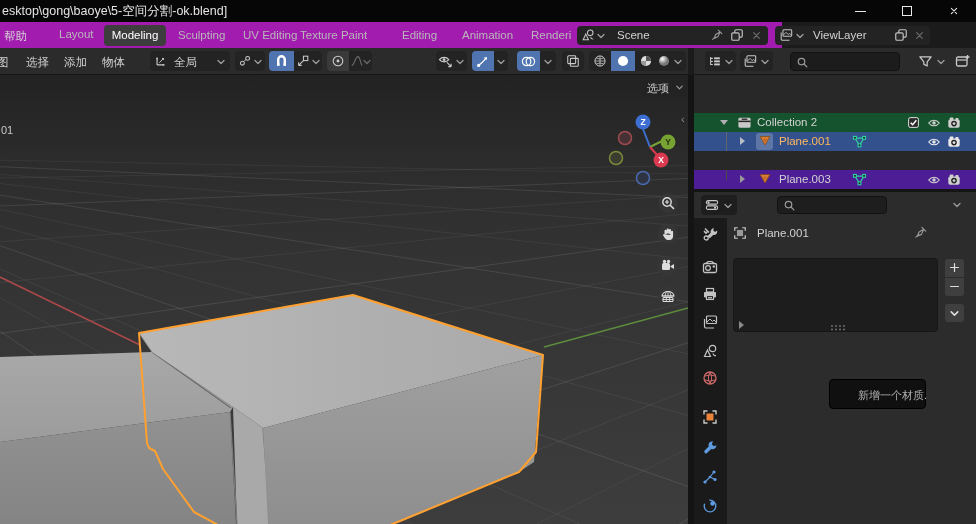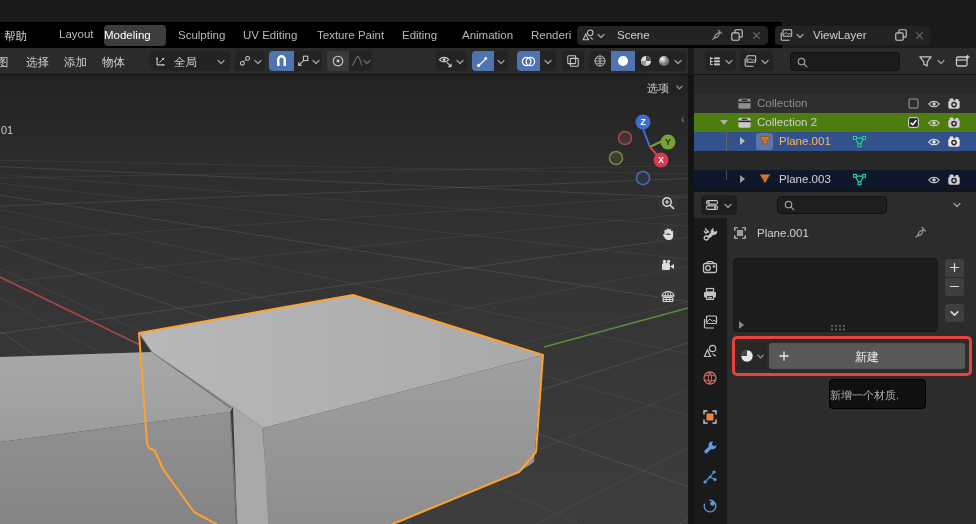--- a/index.html
+++ b/index.html
@@ -243,28 +243,42 @@
         <path d="M2 8 a6 4.5 0 0 1 12 0 Z" fill="none" stroke="#ddd" stroke-width="1.1"></path>
         <path d="M2 8 H14 M5 8 a6 9 0 0 1 1.5 -4.3 M11 8 a6 9 0 0 0 -1.5 -4.3 M8 3.5 V8" stroke="#ddd" stroke-width="0.9" fill="none"></path>
         <rect x="3" y="9.5" width="10" height="4" rx="1" fill="none" stroke="#ddd" stroke-width="1.1"></rect>
         <path d="M6.3 9.5 V13.5 M9.6 9.5 V13.5 M3 11.5 H13" stroke="#ddd" stroke-width="0.9"></path>
       </symbol>
 </defs>
 </svg>
 
 <div class="abs" style="left:0;top:0;width:976px;height:524px">
 
-
-  <div class="abs" style="left:0;top:22px;width:782px;height:26px;background:#000000">
+  <div class="abs" style="left:0;top:0;width:976px;height:22px;background:#060606">
+    <span class="abs" style="left:2px;top:3px;font-size:12.5px;color:#e4e4e4">esktop\gong\baoye\5-空间分割-ok.blend]</span>
+    <div class="abs" style="left:845px;top:0;width:32px;height:22px">
+        <div class="abs" style="left:10px;top:11px;width:11px;height:1px;background:#e8e8e8"></div>
+      </div>
+    <div class="abs" style="left:892px;top:0;width:32px;height:22px">
+        <div class="abs" style="left:10px;top:6px;width:10px;height:10px;border:1px solid #e8e8e8"></div>
+      </div>
+    <div class="abs" style="left:938px;top:0;width:34px;height:22px">
+        <svg class="abs" style="left:10px;top:5px;color:#e8e8e8" width="12" height="12">
+          <use href="#i-x"></use>
+        </svg>
+      </div>
+  </div>
+
+  <div class="abs" style="left:0;top:22px;width:782px;height:26px;background:#a21caf">
     <span class="abs txt" style="left:4px;top:7px">帮助</span>
     <span class="abs txt" style="left:59px;top:6px;color:#b8b8b8">Layout</span>
-    <div class="abs" style="left:104px;top:3px;width:62px;height:21px;background:#3d3d3d;border-radius:4px;text-align:left"><span class="txt" style="line-height:21px;color:#fff">Modeling</span></div>
+    <div class="abs" style="left:104px;top:3px;width:62px;height:21px;background:#3d3d3d;border-radius:4px;text-align:center"><span class="txt" style="line-height:21px;color:#fff">Modeling</span></div>
     <span class="abs txt" style="left:178px;top:7px;color:#b8b8b8">Sculpting</span>
     <span class="abs txt" style="left:243px;top:7px;color:#b8b8b8">UV Editing</span>
-    <span class="abs txt" style="left:317px;top:7px;color:#b8b8b8">Texture Paint</span>
+    <span class="abs txt" style="left:300px;top:7px;color:#b8b8b8">Texture Paint</span>
     <span class="abs txt" style="left:402px;top:7px;color:#b8b8b8">Editing</span>
     <span class="abs txt" style="left:462px;top:7px;color:#b8b8b8">Animation</span>
     <span class="abs txt" style="left:531px;top:7px;color:#b8b8b8">Renderi</span>
 
     <div class="abs wbox" style="left:775px;top:4px;width:155px;height:19px">
       <svg class="abs" style="left:4px;top:2px;color:#c5c5c5" width="14" height="14">
           <use href="#i-photos"></use>
         </svg>
       <svg class="abs" style="left:20px;top:5px;color:#999" width="10" height="10">
           <use href="#i-chev"></use>
@@ -552,36 +566,21 @@
         </svg>
     </div>
     <span class="abs" style="left:681px;top:38px;color:#8a8a8a;font-size:11px">‹</span>
   </div>
 
   <div class="abs" style="left:688px;top:75px;width:6px;height:449px;background:#141414"></div>
 
   <div class="abs" style="left:694px;top:75px;width:282px;height:449px;background:#282828">
 
     <div class="abs" style="left:0;top:0;width:282px;height:114px">
-      <div class="abs" style="left:0;top:19px;width:282px;height:19px;background:#2e2e2e">
-        <svg class="abs" style="left:43px;top:2px;color:#8f8f8f" width="15" height="15">
-            <use href="#i-box"></use>
-          </svg>
-        <span class="abs txt" style="left:63px;top:3px;color:#8f8f8f">Collection</span>
-        <svg class="abs" style="left:213px;top:3px" width="13" height="13">
-            <use href="#i-uncheck"></use>
-          </svg>
-        <svg class="abs" style="left:233px;top:3px;color:#cfcfcf" width="14" height="14">
-            <use href="#i-eye"></use>
-          </svg>
-        <svg class="abs" style="left:253px;top:3px;color:#cfcfcf" width="14" height="14">
-            <use href="#i-cam"></use>
-          </svg>
-      </div>
-      <div class="abs" style="left:0;top:38px;width:282px;height:19px;background:#4d7c0f">
+      <div class="abs" style="left:0;top:38px;width:282px;height:19px;background:#14532d">
         <div class="abs" style="left:26px;top:7px;width:0;height:0;border-left:4px solid transparent;border-right:4px solid transparent;border-top:5px solid #b0b0b0"></div>
         <svg class="abs" style="left:43px;top:2px;color:#c9c9c9" width="15" height="15">
             <use href="#i-box"></use>
           </svg>
         <span class="abs txt" style="left:63px;top:3px">Collection 2</span>
         <svg class="abs" style="left:213px;top:3px" width="13" height="13">
             <use href="#i-check"></use>
           </svg>
         <svg class="abs" style="left:233px;top:3px;color:#cfcfcf" width="14" height="14">
             <use href="#i-eye"></use>
@@ -601,21 +600,21 @@
         <svg class="abs" style="left:158px;top:2px" width="15" height="15">
             <use href="#i-meshdata"></use>
           </svg>
         <svg class="abs" style="left:233px;top:3px;color:#e8e8e8" width="14" height="14">
             <use href="#i-eye"></use>
           </svg>
         <svg class="abs" style="left:253px;top:3px;color:#e8e8e8" width="14" height="14">
             <use href="#i-cam"></use>
           </svg>
       </div>
-      <div class="abs" style="left:0;top:95px;width:282px;height:19px;background:#0f172a">
+      <div class="abs" style="left:0;top:95px;width:282px;height:19px;background:#4c1d95">
         <div class="abs" style="left:32px;top:0;width:1px;height:10px;background:#4a4a4a"></div>
         <div class="abs" style="left:46px;top:5px;width:0;height:0;border-top:4px solid transparent;border-bottom:4px solid transparent;border-left:5px solid #9a9a9a"></div>
         <svg class="abs" style="left:64px;top:2px" width="14" height="14">
             <use href="#i-tri"></use>
           </svg>
         <span class="abs txt" style="left:85px;top:3px">Plane.003</span>
         <svg class="abs" style="left:158px;top:2px" width="15" height="15">
             <use href="#i-meshdata"></use>
           </svg>
         <svg class="abs" style="left:233px;top:3px;color:#cfcfcf" width="14" height="14">
@@ -701,35 +700,19 @@
         </div>
         <div class="abs" style="left:218px;top:86px;width:19px;height:18px;background:#3f3f3f;border-radius:3px">
           <svg class="abs" style="left:4px;top:4px;color:#ddd" width="11" height="11">
               <use href="#i-chev"></use>
             </svg>
         </div>
         <div class="abs" style="left:12px;top:103px;width:0;height:0;border-top:4px solid transparent;border-bottom:4px solid transparent;border-left:5px solid #8a8a8a"></div>
         <svg class="abs" style="left:101px;top:106px" width="20" height="8">
             <use href="#i-grip"></use>
           </svg>
-        <div class="abs" style="left:5px;top:118px;width:240px;height:40px;border:3px solid #e8433f;border-radius:5px;background:#2c2c2c">
-          <div class="abs" style="left:2px;top:3px;width:30px;height:28px;background:#282828;border-radius:4px 0 0 4px">
-            <svg class="abs" style="left:2px;top:6px" width="16" height="16">
-                <use href="#i-matball"></use>
-              </svg>
-            <svg class="abs" style="left:19px;top:10px;color:#999" width="9" height="9">
-                <use href="#i-chev"></use>
-              </svg>
-          </div>
-          <div class="abs" style="left:34px;top:4px;width:196px;height:26px;background:#585858;border-radius:3px">
-            <svg class="abs" style="left:8px;top:6px;color:#e8e8e8" width="14" height="14">
-                <use href="#i-plus"></use>
-              </svg>
-            <span class="abs" style="left:0;top:6px;width:196px;text-align:center;font-size:12px;color:#ececec">新建</span>
-          </div>
-        </div>
         <div class="abs" style="left:102px;top:161px;width:97px;height:30px;background:rgba(16,16,16,0.96);border:1px solid #000;border-radius:4px">
-          <span class="abs" style="left:0;top:8px;width:97px;text-align:left;font-size:11px;color:#b0b0b0">新增一个材质.</span>
+          <span class="abs" style="left:0;top:8px;width:97px;text-align:right;font-size:11px;color:#b0b0b0">新增一个材质.</span>
         </div>
       </div>
     </div>
   </div>
 </div>
 
 </body></html>

